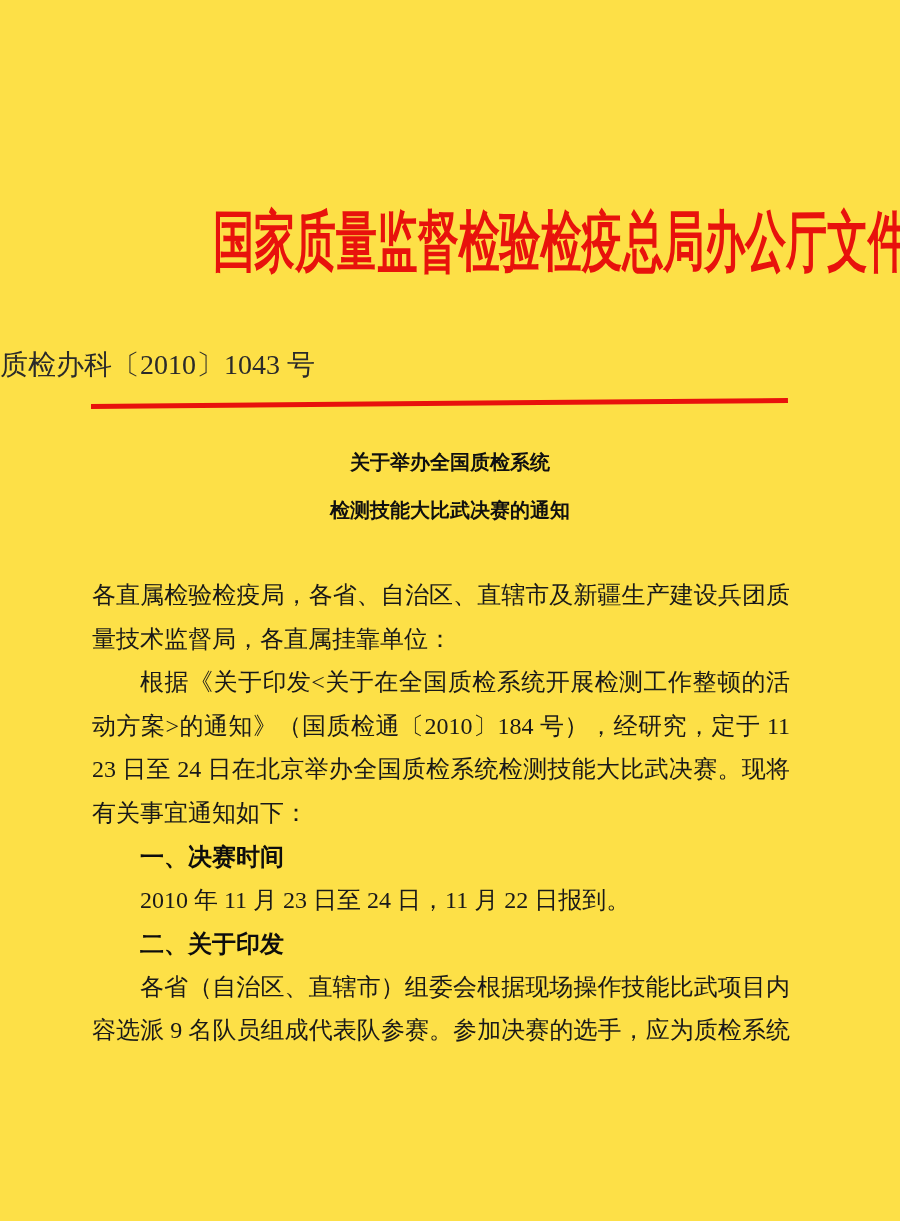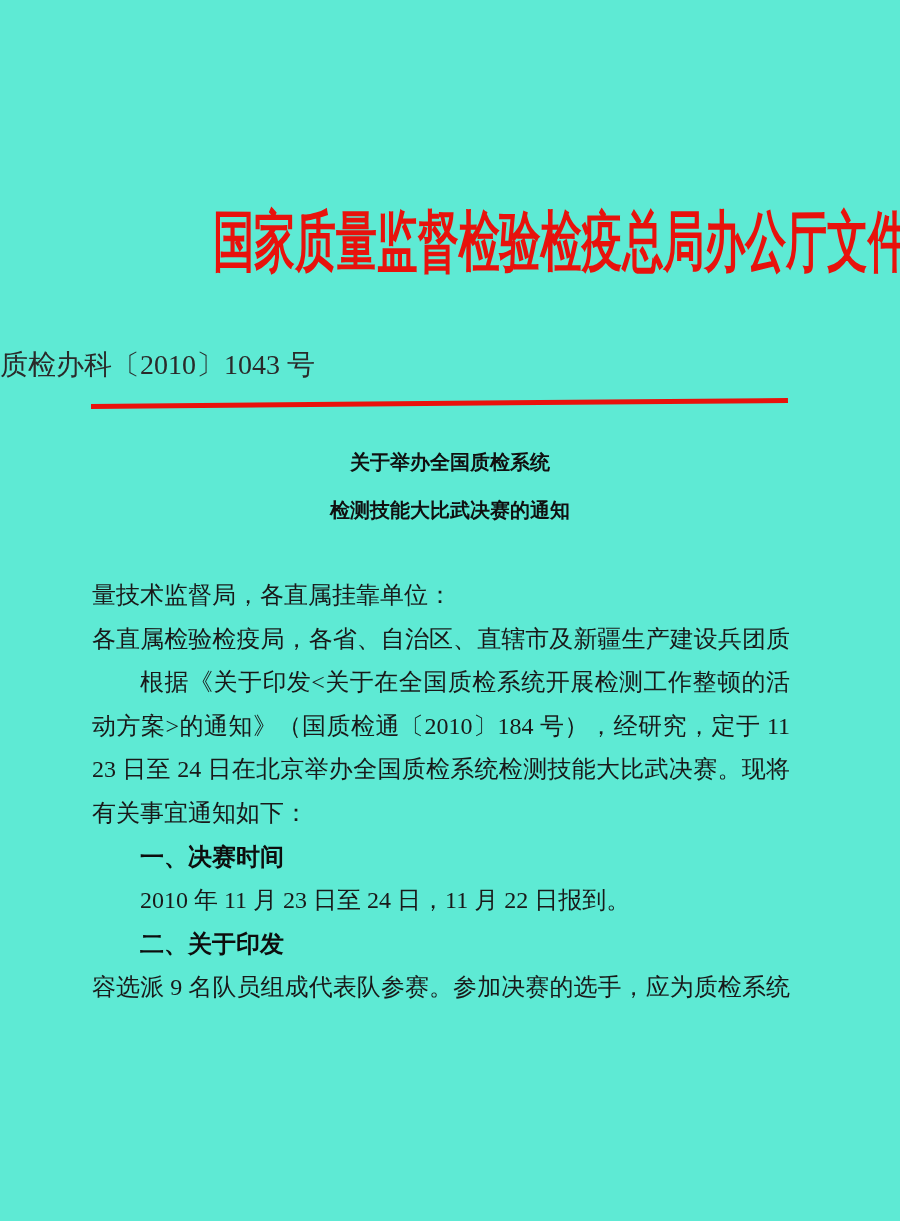--- a/index.html
+++ b/index.html
@@ -1,20 +1,20 @@
 <!DOCTYPE html>
 <html style="--accent-red: #e8120c;"><head>
 <meta charset="utf-8">
 <style>
   html,body{margin:0;padding:0;background:#ffffff;}
   .page{
     position:relative;
     width:900px;height:1221px;
     margin:0 auto;
-    background:#5eead4;
+    background:#fde047;
     overflow:hidden;
     font-family:"Liberation Serif","DejaVu Serif",serif;
     color:#1c1c1c;
   }
   
   .red-title{
     position:absolute;
     top:206px;left:0;width:900px;
     text-align:center;
     font-size:66px;line-height:72px;
@@ -92,25 +92,26 @@
   <div class="doc-number">质检办科〔2010〕1043 号</div>
 
   <div class="red-line"></div>
 
   <div class="doc-title">
     <div>关于举办全国质检系统</div>
     <div>检测技能大比武决赛的通知</div>
   </div>
 
   <div class="doc-body">
+      <div class="line fill">各直属检验检疫局，各省、自治区、直辖市及新疆生产建设兵团质</div>
       <div class="line">量技术监督局，各直属挂靠单位：</div>
-      <div class="line fill">各直属检验检疫局，各省、自治区、直辖市及新疆生产建设兵团质</div>
       <div class="line indent fill">根据《关于印发&lt;关于在全国质检系统开展检测工作整顿的活</div>
       <div class="line fill">动方案&gt;的通知》（国质检通〔2010〕184 号），经研究，定于 11 月</div>
       <div class="line fill">23 日至 24 日在北京举办全国质检系统检测技能大比武决赛。现将</div>
       <div class="line">有关事宜通知如下：</div>
       <div class="line heading indent">一、决赛时间</div>
       <div class="line indent">2010 年 11 月 23 日至 24 日，11 月 22 日报到。</div>
       <div class="line heading indent">二、关于印发</div>
+      <div class="line indent fill">各省（自治区、直辖市）组委会根据现场操作技能比武项目内</div>
       <div class="line fill">容选派 9 名队员组成代表队参赛。参加决赛的选手，应为质检系统</div>
     </div>
 
 </div>
 
 </body></html>

